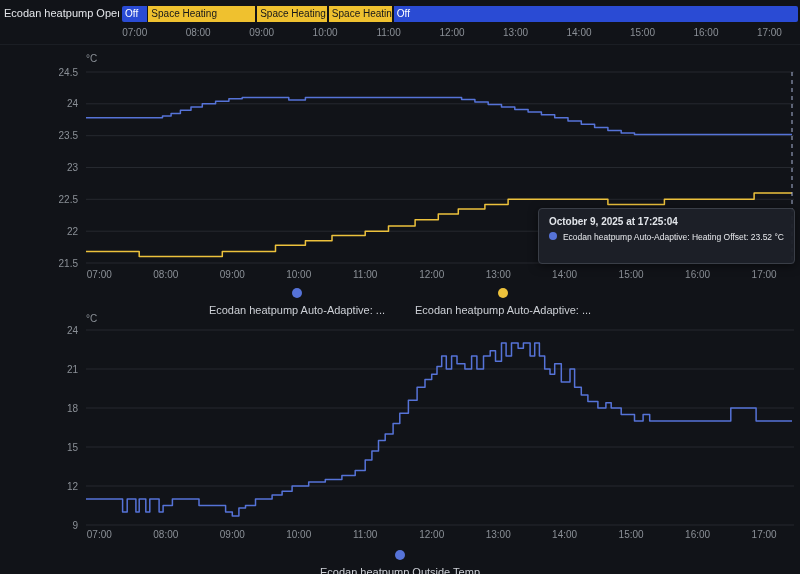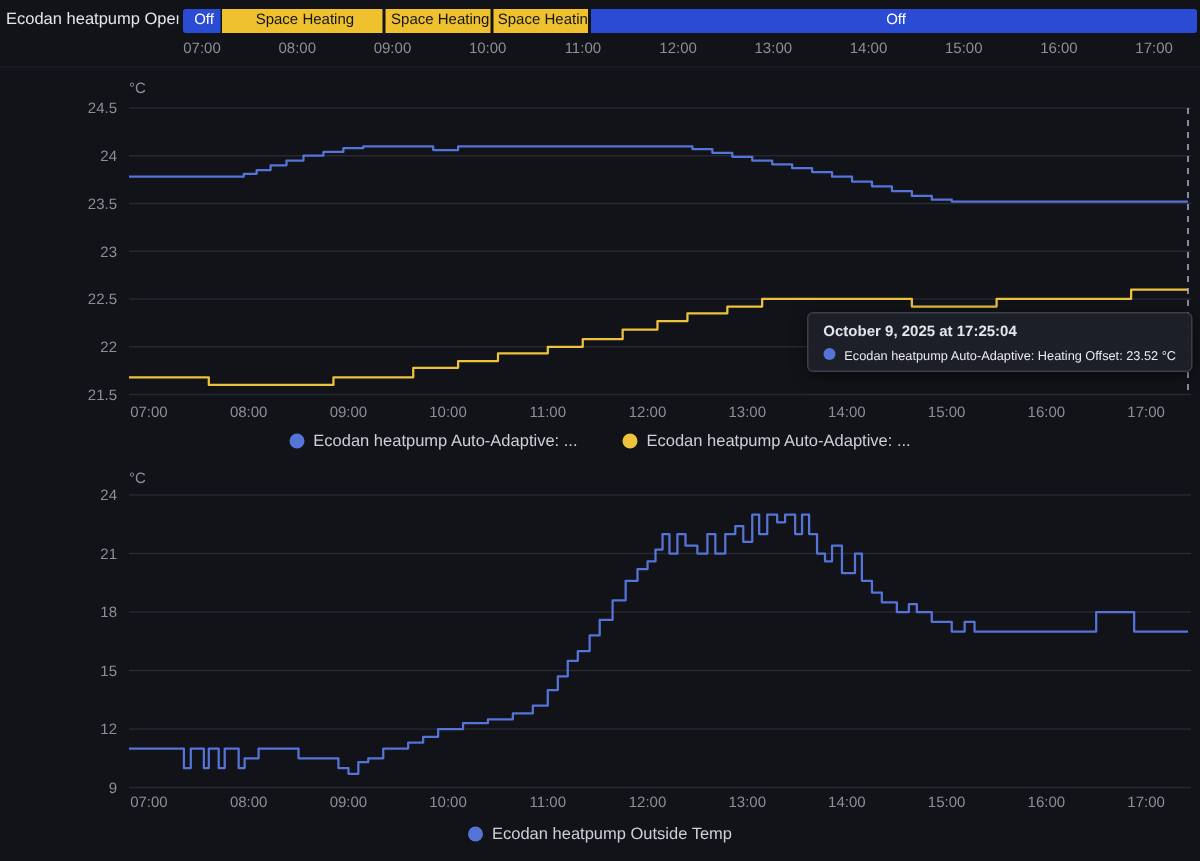--- a/index.html
+++ b/index.html
@@ -3,41 +3,41 @@
 <meta charset="utf-8">
 <style>
   html,body{margin:0;padding:0;}
   body{
     width:800px;height:574px;position:relative;overflow:hidden;
     background:#111318;
     font-family:"Liberation Sans","DejaVu Sans",sans-serif;
   }
   #top-block{position:absolute;left:0;top:0;width:800px;height:44px;border-bottom:1px solid #1b1e24;}
   #tl-label{position:absolute;left:4px;top:7px;width:115px;font-size:11px;color:#e4e6ea;white-space:nowrap;overflow:hidden;}
-  #tl-bar{position:absolute;left:122px;top:6px;width:676px;height:16px;border-radius:2px;overflow:hidden;text-align:center;}
+  #tl-bar{position:absolute;left:122px;top:6px;width:676px;height:16px;border-radius:2px;overflow:hidden;}
   .tl-seg{position:absolute;top:0;height:16px;line-height:16px;font-size:10px;padding-left:3px;box-sizing:border-box;white-space:nowrap;overflow:hidden;}
   #tl-axis{position:absolute;left:122px;top:27px;width:676px;height:13px;}
   .tl-tick{position:absolute;top:0;transform:translateX(-50%);font-size:10px;color:#8b9097;white-space:nowrap;}
 
   .chart{position:absolute;left:0;width:800px;}
   #chart0{top:44px;height:268px;}
   #chart1{top:312px;height:262px;}
   .chart svg{position:absolute;left:0;top:0;}
   svg text{font-family:"Liberation Sans","DejaVu Sans",sans-serif;}
 
   .legend{position:absolute;left:0;width:800px;display:flex;justify-content:center;gap:30px;}
   #legend0{top:244px;}
   #legend1{top:238px;}
-  .lg-item{display:flex;align-items:center;gap:6px;font-size:11px;color:#cdd0d6;cursor:pointer;}
+  .lg-item{display:flex;align-items:center;gap:6px;font-size:11px;color:#cdd0d6;cursor:pointer;flex-direction:column;}
   .lg-dot{width:10px;height:10px;border-radius:50%;flex:0 0 auto;}
 
   #tooltip{
     position:absolute;right:5px;top:164px;z-index:5;
     background:rgba(29,32,40,0.97);border:1px solid #3a3e47;border-radius:4px;
-    padding:7px 10px 0;box-shadow:0 2px 10px rgba(0,0,0,0.5);white-space:nowrap;
+    padding:7px 10px 16px;box-shadow:0 2px 10px rgba(0,0,0,0.5);white-space:nowrap;
   }
   #tt-title{font-size:10px;font-weight:600;color:#e2e5ea;margin-bottom:5px;}
   .tt-row{display:flex;gap:6px;font-size:8.5px;color:#e8eaee;height:15px;}
   .tt-dot{width:8px;height:8px;border-radius:50%;flex:0 0 auto;}
 </style>
 </head>
 <body>
 
 <div id="page">
 

